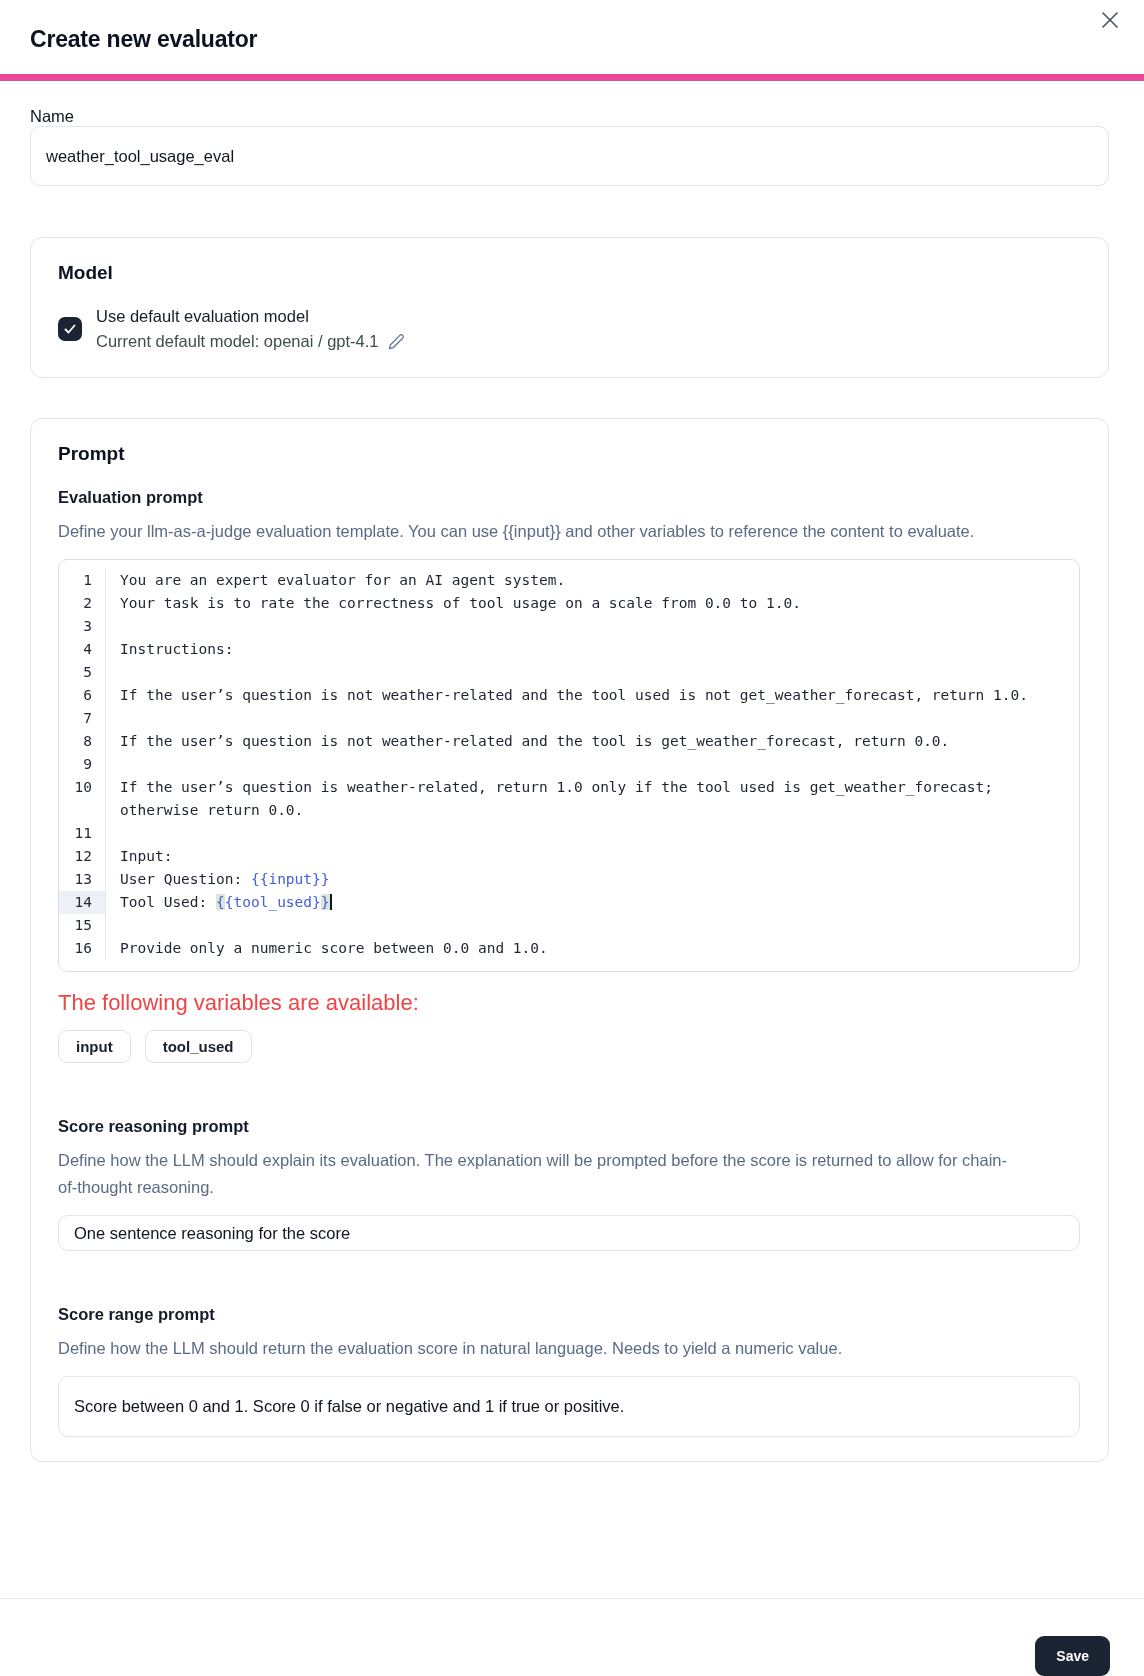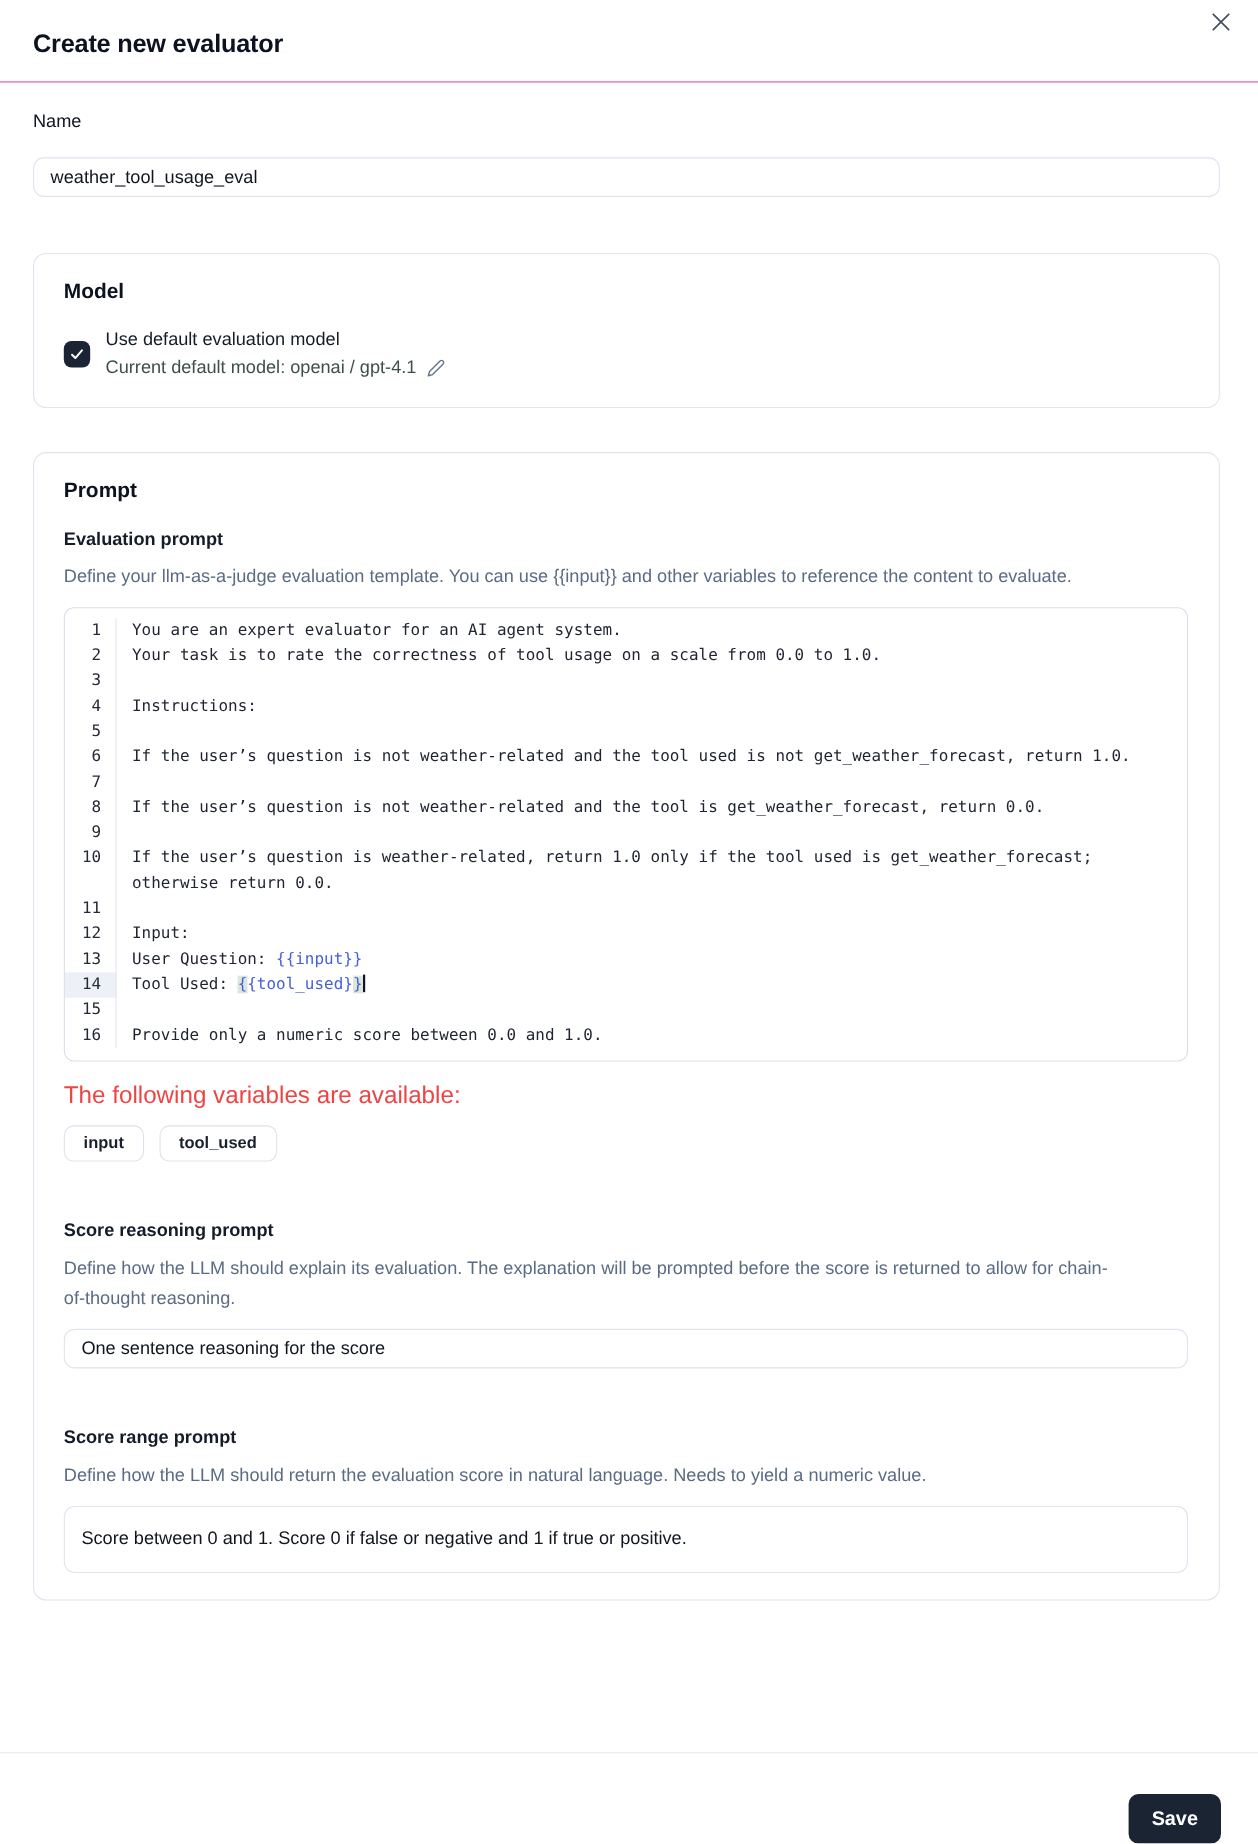--- a/index.html
+++ b/index.html
@@ -2,30 +2,30 @@
 <html><head>
 <meta charset="utf-8">
 <style>
   * { margin:0; padding:0; box-sizing:border-box; }
   html,body { background:#ffffff; }
   body {
     width:1144px; height:1676px; position:relative; overflow:hidden;
     font-family:"Liberation Sans", sans-serif; color:#10151f;
   }
   
-  .modal-header { position:relative; padding:26px 30px 21px 30px; border-bottom:1px solid #ec4899; }
+  .modal-header { position:relative; padding:26px 30px 21px 30px; border-bottom:7px solid #ec4899; }
   .modal-title { font-size:23px; font-weight:700; color:#0c1220; letter-spacing:-0.2px; }
   .close-btn { position:absolute; top:6px; right:20px; width:28px; height:28px;
     background:none; border:none; cursor:pointer; display:flex; align-items:center; justify-content:center; }
   .close-btn svg { stroke:#475063; }
   
   .content { padding:20px 35px 0 30px; }
   .field-label { font-size:16.5px; font-weight:500; color:#10151f; margin-top:6px; }
   .text-input {
-    width:100%; height:36px; margin-top:23px; border:1px solid #dfe4ee; border-radius:10px;
+    width:100%; height:60px; border:1px solid #dfe4ee; border-radius:10px;
     padding:0 15px; font-size:16.5px; color:#10151f; font-family:"Liberation Sans",sans-serif;
     display:flex; align-items:center; background:#fff;
   }
   .card { border:1px solid #dfe4ee; border-radius:12px; background:#fff; padding:24px 28px 26px 27px; }
   .card-model { margin-top:51px; }
   .card-prompt { margin-top:40px; padding-bottom:24px; }
   .card-title { font-size:19px; font-weight:700; color:#0c1220; }
   
   .model-row { display:flex; align-items:center; margin-top:23px; gap:14px; }
   .checkbox { width:24px; height:24px; border-radius:7px; background:#1b2433; flex:0 0 auto;
@@ -52,21 +52,21 @@
   .seg-bracket { color:#4660d9; background:#dbe6dc; }
   .caret { display:inline-block; width:2px; height:16px; background:#10151f; vertical-align:-3px; }
   .vars-note { font-size:22px; color:#ef4444; margin-top:18px; }
   .chips { display:flex; gap:14px; margin-top:14px; }
   .chip { border:1px solid #dde3ed; border-radius:9px; padding:7px 17px; font-size:15px; font-weight:600;
     color:#1a212e; background:#fff; cursor:pointer; font-family:"Liberation Sans",sans-serif; }
   .section-gap { margin-top:54px; }
   
   .modal-footer { position:absolute; left:0; right:0; bottom:0; border-top:1px solid #e7eaf0;
     padding:37px 34px 0 34px; display:flex; justify-content:flex-end; background:#fff; }
-  .save-btn { background:#1b2433; color:#ffffff; font-size:18px; font-weight:600; border:none;
+  .save-btn { background:#1b2433; color:#ffffff; font-size:14px; font-weight:600; border:none;
     border-radius:9px; padding:12px 21px; cursor:pointer; font-family:"Liberation Sans",sans-serif; }
 </style>
 </head>
 <body>
 
 <div class="modal-header">
   <div class="modal-title">Create new evaluator</div>
   <button class="close-btn">
     <svg width="22" height="22" viewBox="0 0 22 22" fill="none" stroke-width="1.6" stroke-linecap="round">
         <line x1="4" y1="4" x2="18" y2="18"></line>

